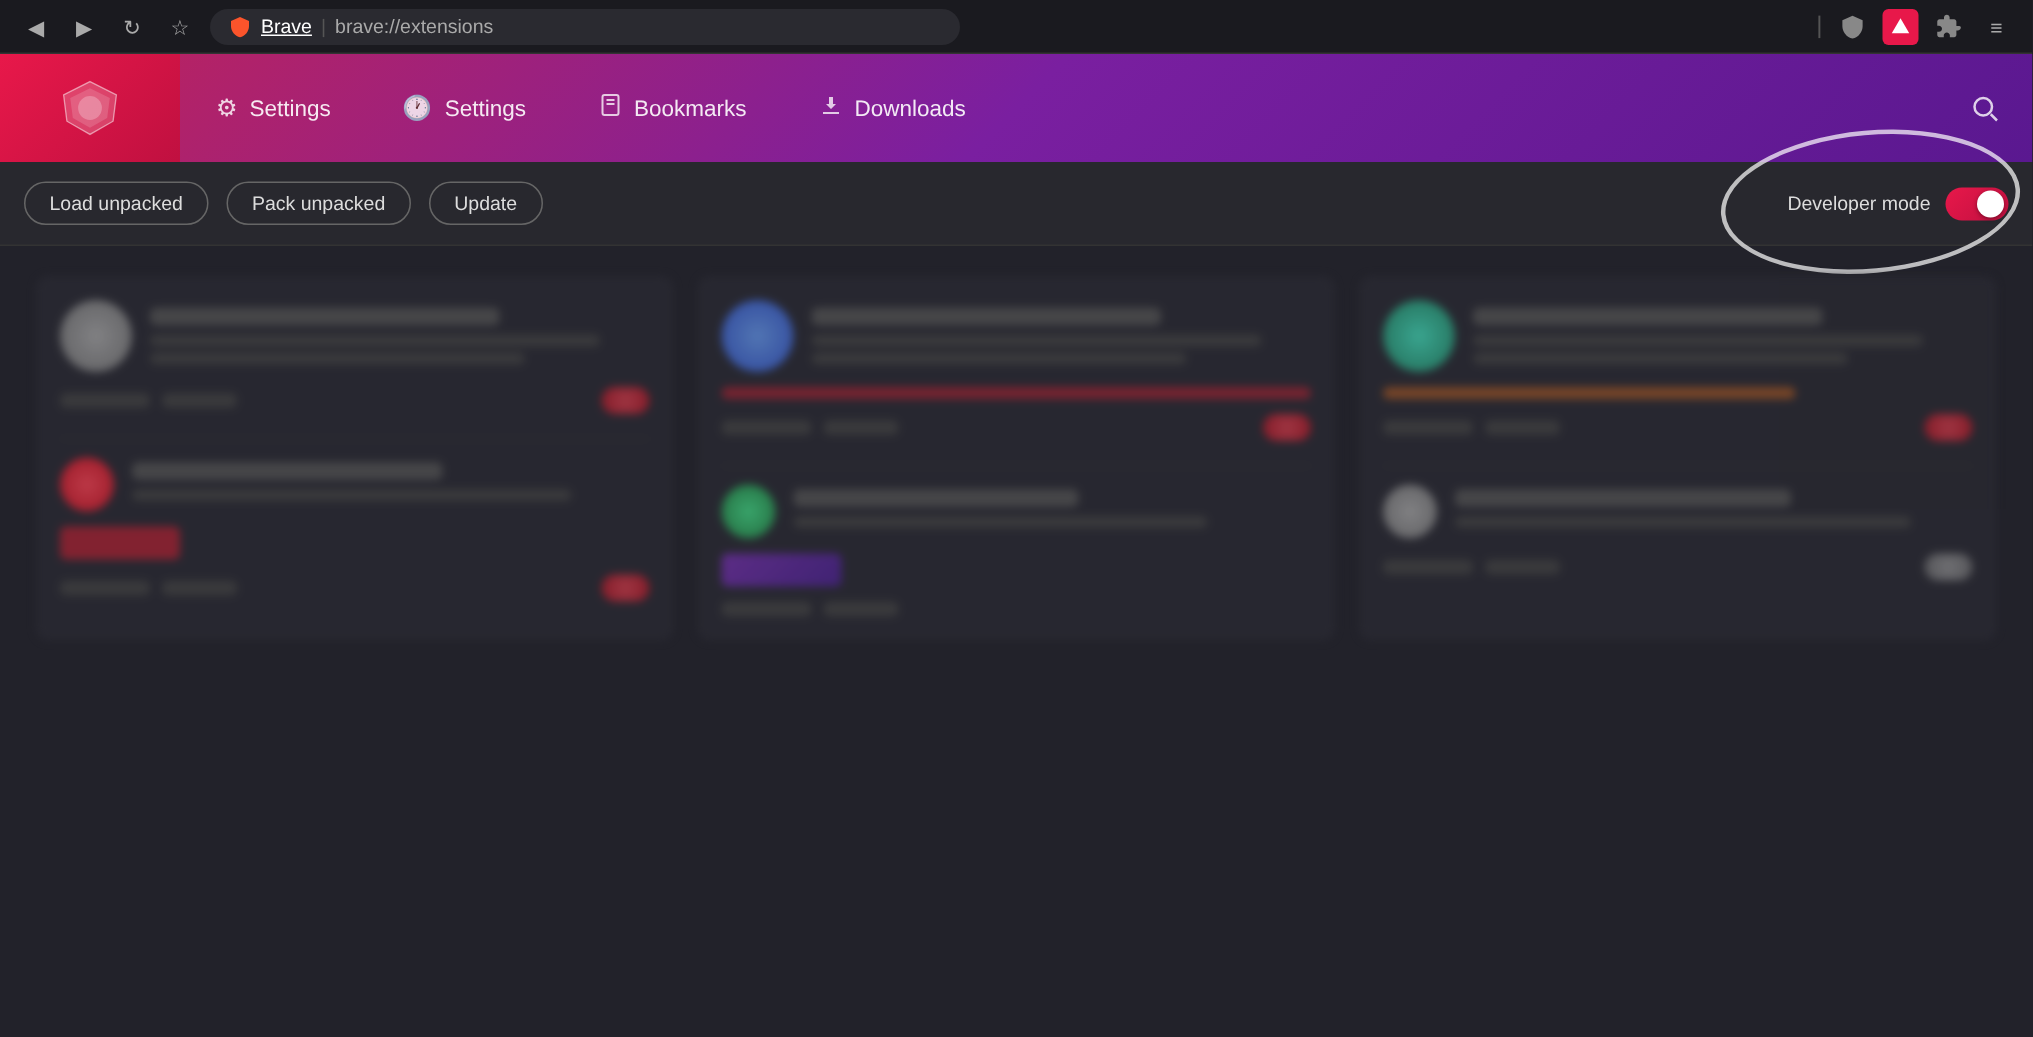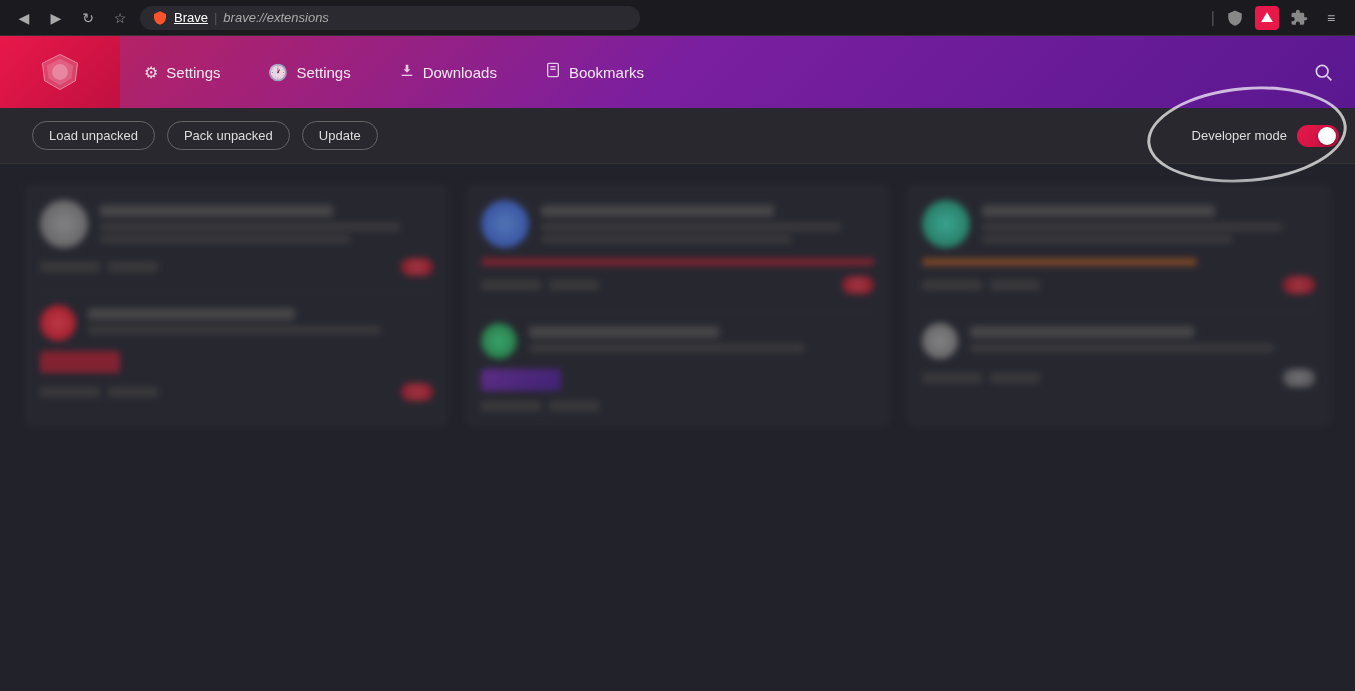--- a/index.html
+++ b/index.html
@@ -47,21 +47,20 @@
     .address-bar .site-name {
       color: #fff;
       font-weight: 500;
       text-decoration: underline;
     }
     .address-bar .separator {
       color: #555;
     }
     .address-bar .url {
       color: #aaa;
-      font-style: italic;
     }
     .chrome-right {
       margin-left: auto;
       display: flex;
       align-items: center;
       gap: 8px;
     }
     .chrome-icon {
       width: 24px;
       height: 24px;
@@ -126,21 +125,21 @@
       cursor: pointer;
       margin-right: 12px;
     }
 
     
     .toolbar {
       background: #28282e;
       height: 56px;
       display: flex;
       align-items: center;
-      padding: 0 32px;
+      padding: 0 16px;
       gap: 12px;
       border-bottom: 1px solid #333;
       position: relative;
     }
     .toolbar-btn {
       background: transparent;
       border: 1.5px solid #666;
       border-radius: 20px;
       padding: 6px 16px;
       color: #ddd;
@@ -394,35 +393,35 @@
       <span class="nav-icon">⚙</span>
       <span>Settings</span>
     </div>
     <div class="nav-item">
       <span class="nav-icon">🕐</span>
       <span>Settings</span>
     </div>
     <div class="nav-item">
       <span class="nav-icon">
         <svg width="16" height="16" viewBox="0 0 24 24" fill="rgba(255,255,255,0.85)">
-          <path d="M12 16l-5-5h3V4h4v7h3l-5 5z" fill="rgba(255,255,255,0.85)"></path>
-          <line x1="4" y1="20" x2="20" y2="20" stroke="rgba(255,255,255,0.85)" stroke-width="2"></line>
-        </svg>
-      </span>
-      <span>Downloads</span>
-    </div>
-    <div class="nav-item">
-      <span class="nav-icon">
-        <svg width="16" height="16" viewBox="0 0 24 24" fill="rgba(255,255,255,0.85)">
           <rect x="4" y="2" width="16" height="20" rx="2" fill="none" stroke="rgba(255,255,255,0.85)" stroke-width="2"></rect>
           <line x1="8" y1="7" x2="16" y2="7" stroke="rgba(255,255,255,0.85)" stroke-width="2"></line>
           <line x1="8" y1="11" x2="16" y2="11" stroke="rgba(255,255,255,0.85)" stroke-width="2"></line>
         </svg>
       </span>
       <span>Bookmarks</span>
+    </div>
+    <div class="nav-item">
+      <span class="nav-icon">
+        <svg width="16" height="16" viewBox="0 0 24 24" fill="rgba(255,255,255,0.85)">
+          <path d="M12 16l-5-5h3V4h4v7h3l-5 5z" fill="rgba(255,255,255,0.85)"></path>
+          <line x1="4" y1="20" x2="20" y2="20" stroke="rgba(255,255,255,0.85)" stroke-width="2"></line>
+        </svg>
+      </span>
+      <span>Downloads</span>
     </div>
   </div>
 
   <div class="nav-search">
     <svg width="20" height="20" viewBox="0 0 24 24" fill="none" stroke="rgba(255,255,255,0.8)" stroke-width="2">
       <circle cx="11" cy="11" r="7"></circle>
       <line x1="17" y1="17" x2="22" y2="22"></line>
     </svg>
   </div>
 </div>

